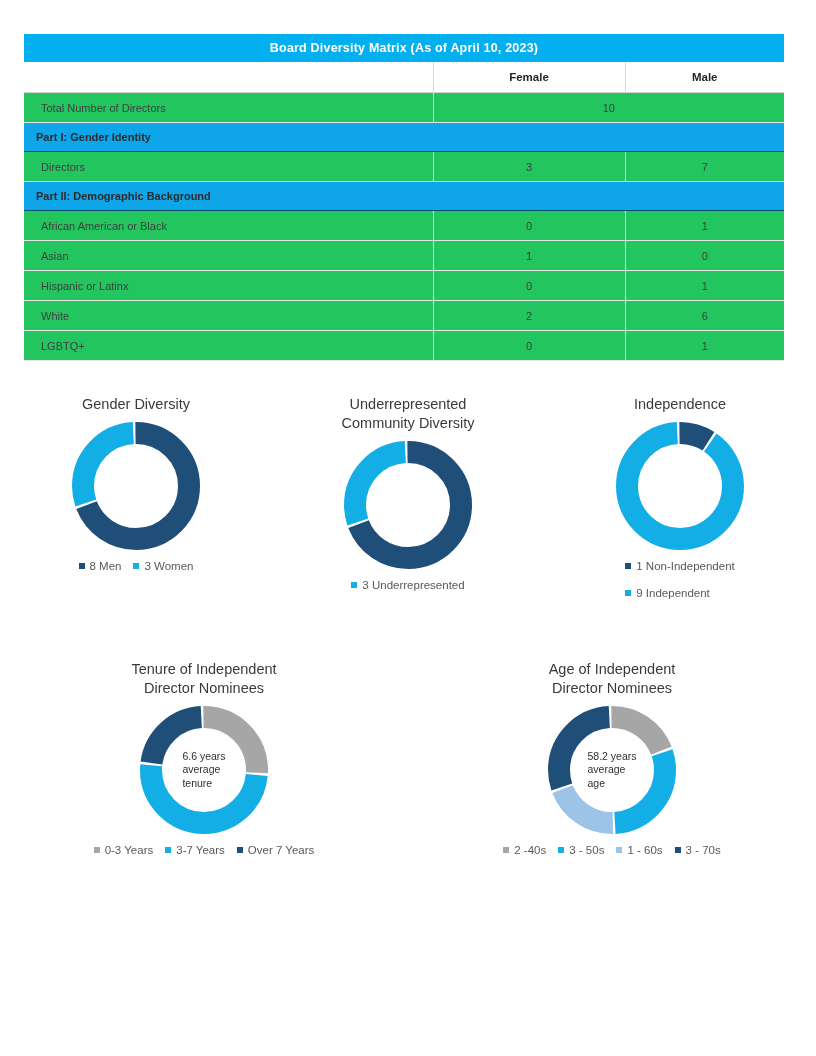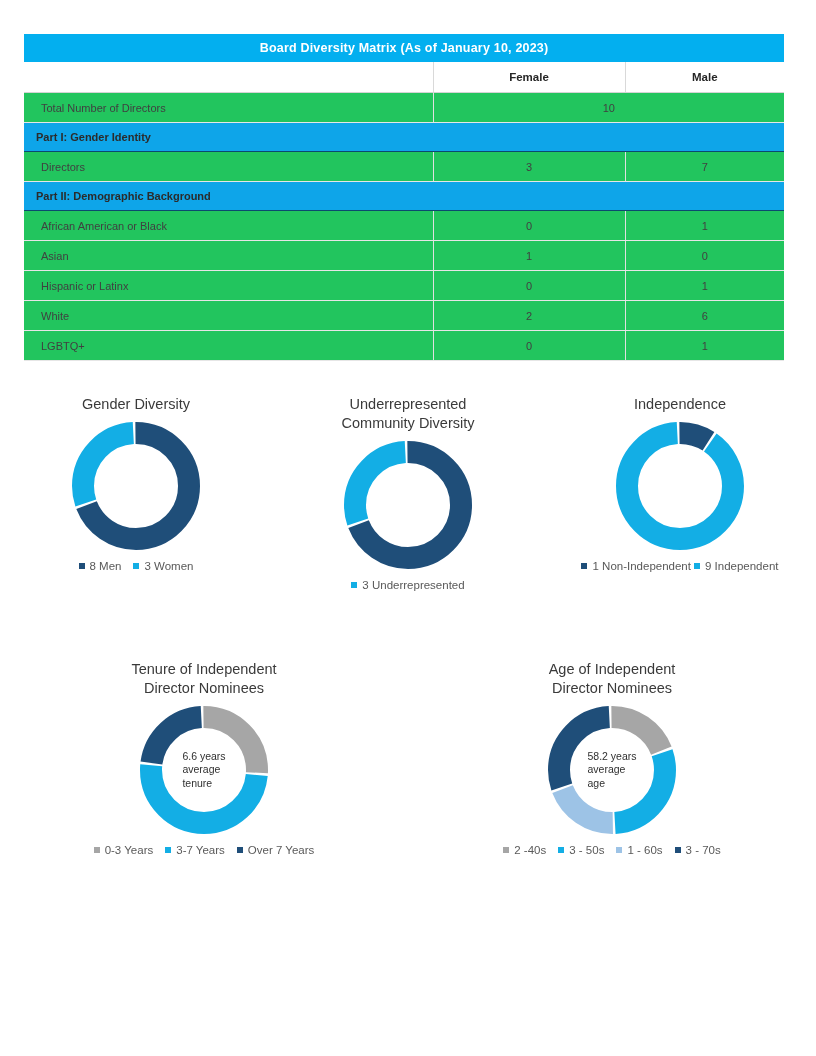--- a/index.html
+++ b/index.html
@@ -135,22 +135,23 @@
 
   .legend {
     margin-top: 10px;
     display: flex;
     flex-wrap: wrap;
     justify-content: center;
     gap: 3px 12px;
     max-width: 250px;
   }
   .legend.stacked {
+    flex-direction: column;
     align-items: flex-start;
-    gap: 3px;
+    gap: 15px;
   }
   .legend-item {
     display: flex;
     align-items: center;
     font-size: 11.5px;
     color: #595959;
     white-space: nowrap;
   }
   .legend-swatch {
     width: 6px;
@@ -164,21 +165,21 @@
 
 <div class="matrix-wrap">
   <table class="matrix">
     <colgroup>
       <col class="col-label">
         <col class="col-female">
         <col class="col-male">
     </colgroup>
     <thead>
       <tr>
-        <th class="matrix-title" colspan="3">Board Diversity Matrix (As of January 10, 2023)</th>
+        <th class="matrix-title" colspan="3">Board Diversity Matrix (As of April 10, 2023)</th>
       </tr>
       <tr class="hdr-row">
         <th class="col-label"></th>
         <th class="col-female">Female</th>
         <th class="col-male">Male</th>
       </tr>
     </thead>
     <tbody>
         <tr class="data-row">
           <td class="lbl">Total Number of Directors</td>

